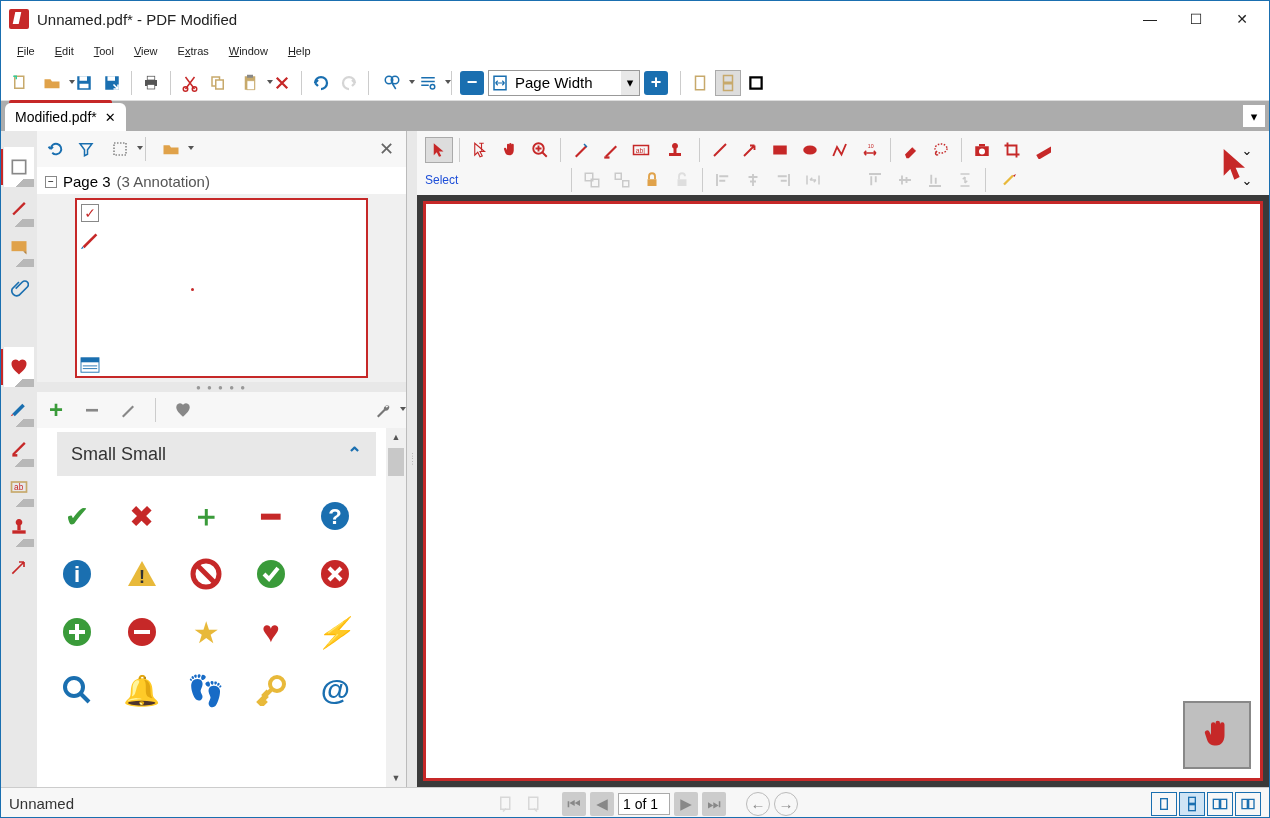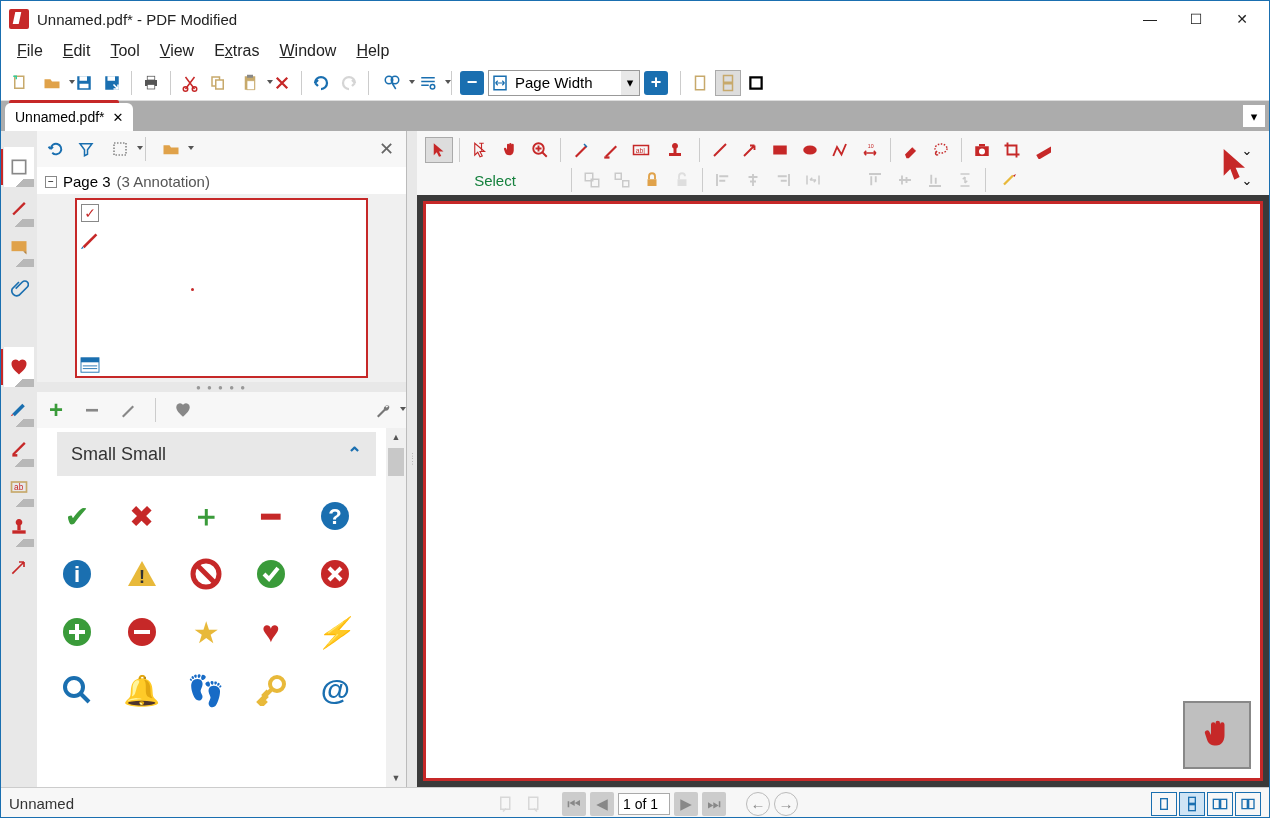--- a/index.html
+++ b/index.html
@@ -4,21 +4,21 @@
 <style>
 * { box-sizing: border-box; margin: 0; padding: 0; }
 body { font-family: "Segoe UI", Arial, sans-serif; font-size: 13px; background: #fff; overflow: hidden; width: 1270px; height: 818px; border: 1px solid #1a6fb0; position: relative; }
 .titlebar { height: 36px; display: flex; align-items: center; padding: 0 4px 0 8px; background: #fff; }
 .titlebar .app-icon { width: 20px; height: 20px; background: #c62828; border-radius: 2px; margin-right: 8px; position: relative; }
 .titlebar .app-icon::before { content: ""; position: absolute; left: 5px; top: 3px; width: 6px; height: 12px; background: #fff; transform: skewX(-12deg); }
 .titlebar .title { font-size: 15px; color: #222; }
 .winbtns { margin-left: auto; display: flex; }
 .winbtns div { width: 46px; height: 30px; display: flex; align-items: center; justify-content: center; font-size: 14px; color: #222; }
 .menubar { height: 28px; display: flex; align-items: center; padding: 0 8px; gap: 4px; }
-.menubar span { padding: 2px 8px; font-size: 16px; color: #222; }
+.menubar span { padding: 2px 8px; font-size: 11px; color: #222; }
 .menubar span u { text-decoration: underline; }
 .maintoolbar { height: 36px; display: flex; align-items: center; padding: 0 6px; gap: 2px; border-bottom: 1px solid #ddd; }
 .tbtn { width: 26px; height: 26px; display: inline-flex; align-items: center; justify-content: center; position: relative; }
 .tbtn svg { width: 18px; height: 18px; }
 .tbtn .drop { position: absolute; right: -6px; top: 10px; border-left: 3px solid transparent; border-right: 3px solid transparent; border-top: 4px solid #555; }
 .tbtn.wd { width: 34px; }
 .sep { width: 1px; height: 24px; background: #ccc; margin: 0 4px; }
 .zoomsel { display: inline-flex; align-items: center; border: 1px solid #999; height: 26px; }
 .zoomsel .ic { width: 22px; display: flex; align-items: center; justify-content: center; }
 .zoomsel .txt { width: 110px; padding: 0 4px; font-size: 15px; }
@@ -60,21 +60,21 @@
 .iconsgrid { display: grid; grid-template-columns: repeat(5, 1fr); gap: 18px 14px; padding: 20px 10px; }
 .iconsgrid .cell { width: 40px; height: 40px; display: flex; align-items: center; justify-content: center; font-size: 30px; }
 .stampscroll { width: 20px; background: #f0f0f0; position: relative; }
 .stampscroll .up, .stampscroll .dn { height: 18px; display: flex; align-items: center; justify-content: center; font-size: 9px; color: #555; }
 .stampscroll .track { position: absolute; top: 18px; bottom: 18px; left: 0; right: 0; }
 .stampscroll .thmb { background: #c8c8c8; height: 28px; margin: 2px; }
 .canvasarea { flex: 1; display: flex; flex-direction: column; background: #3a3a3a; position: relative; }
 .vsplit { width: 10px; background: #e8e8e8; display: flex; align-items: center; justify-content: center; color: #999; writing-mode: vertical-rl; font-size: 8px; }
 .annot-tb { background: #f7f7f7; padding: 4px 8px 0 8px; }
 .annot-row { height: 30px; display: flex; align-items: center; gap: 2px; }
-.annot-row .lbl { font-size: 15px; color: #15803d; width: 140px; text-align: center; }
+.annot-row .lbl { font-size: 12px; color: #1d4ed8; width: 140px; }
 .atbtn { width: 28px; height: 26px; display: inline-flex; align-items: center; justify-content: center; }
 .atbtn.sel { background: #ddd; border: 1px solid #aaa; }
 .atbtn svg { width: 18px; height: 18px; }
 .atbtn.wd { width: 36px; }
 .canvas { flex: 1; position: relative; padding: 6px; }
 .page { border: 3px solid #c62828; background: #fff; position: absolute; inset: 6px 6px 6px 6px; }
 .grabbtn { position: absolute; right: 18px; bottom: 18px; width: 68px; height: 68px; background: #bfbfbf; border: 2px solid #888; display: flex; align-items: center; justify-content: center; }
 .bigcursor { position: absolute; right: 20px; top: 14px; }
 .statusbar { height: 32px; border-top: 1px solid #ccc; display: flex; align-items: center; padding: 0 8px; background: #f7f7f7; font-size: 15px; }
 .statusbar .status { color: #333; }
@@ -227,21 +227,21 @@
   <div class="tbtn">
       <svg viewBox="0 0 24 24">
         <rect x="3" y="3" width="18" height="18" fill="#000"></rect>
         <rect x="6" y="6" width="12" height="12" fill="#fff"></rect>
       </svg>
     </div>
 </div>
 
 <div class="tabstrip">
   <div class="tab">
-    <span class="tx">Unnamed.pdf*</span>
+    <span class="tx">Modified.pdf*</span>
     <span class="cx">✕</span>
   </div>
   <div class="tabdrop">▾</div>
 </div>
 
 <div class="workspace">
 
   <div class="leftstrip">
     <div class="lsbtn active">
         <svg viewBox="0 0 24 24">

